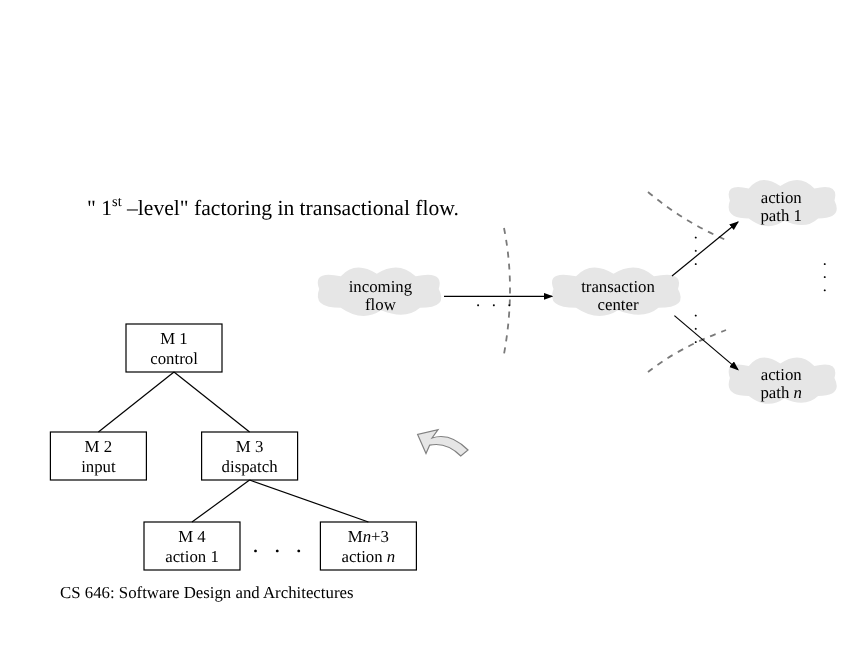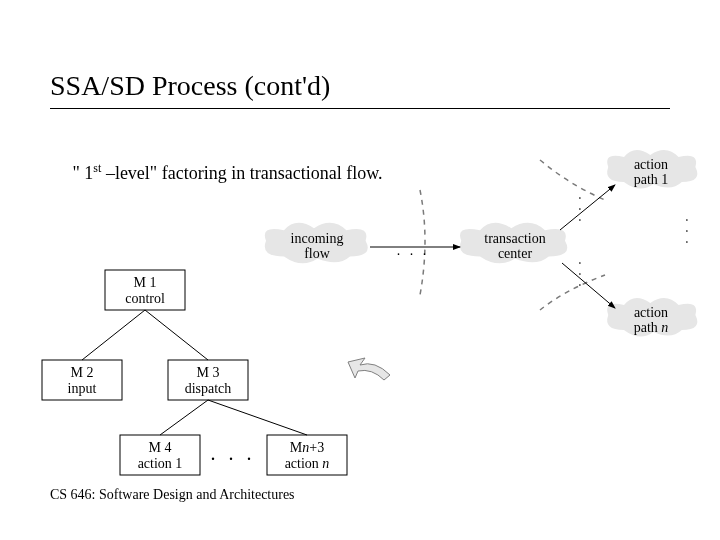--- a/index.html
+++ b/index.html
@@ -81,21 +81,20 @@
     fill: #e6e6e6;
     stroke: #808080;
     stroke-width: 1;
   }
 </style>
 </head>
 <body>
 
 <div class="slide">
 
-  <div class="title">SSA/SD Process (cont'd)</div>
 
   <div class="subtitle">
     <span> " 1</span><span class="sub-super">st</span><span> –level" factoring in transactional flow.</span>
   </div>
 
   <div class="footer">CS 646: Software Design and Architectures</div>
 
   <svg class="canvas" viewBox="0 0 720 540">
     <defs>
       <marker id="arrowhead" markerWidth="8" markerHeight="8" refX="7" refY="3" orient="auto">

